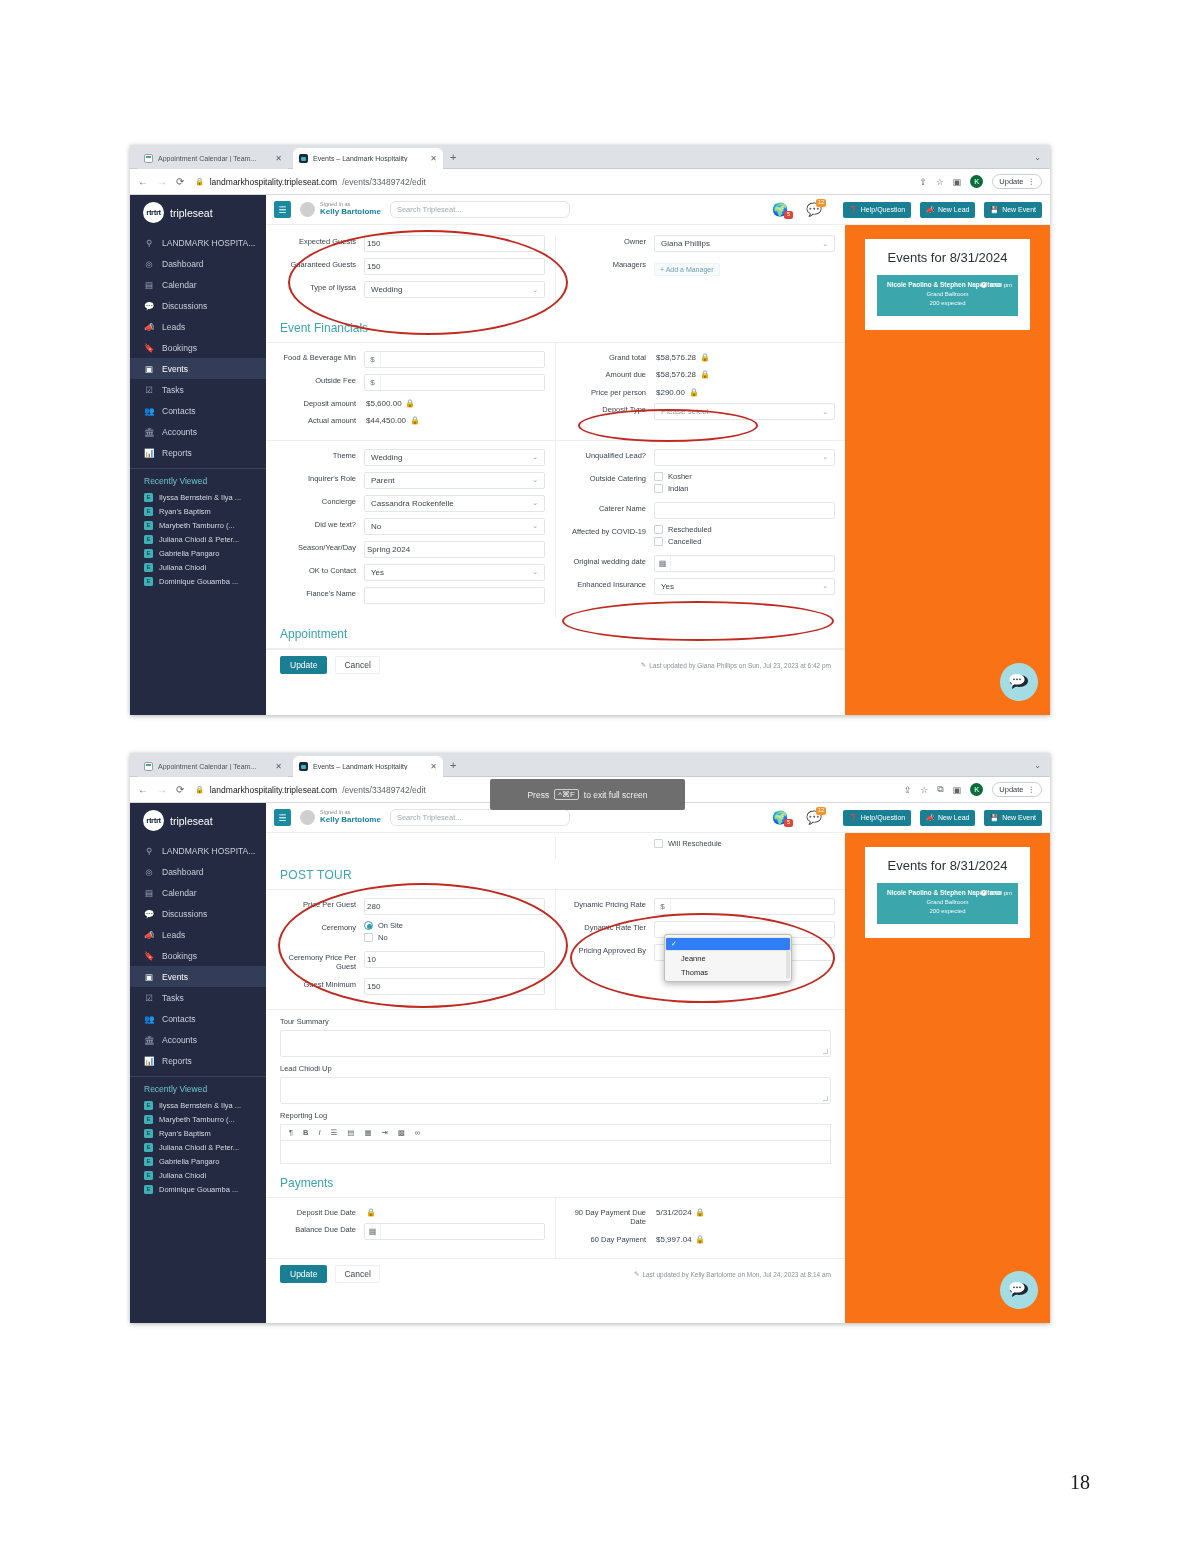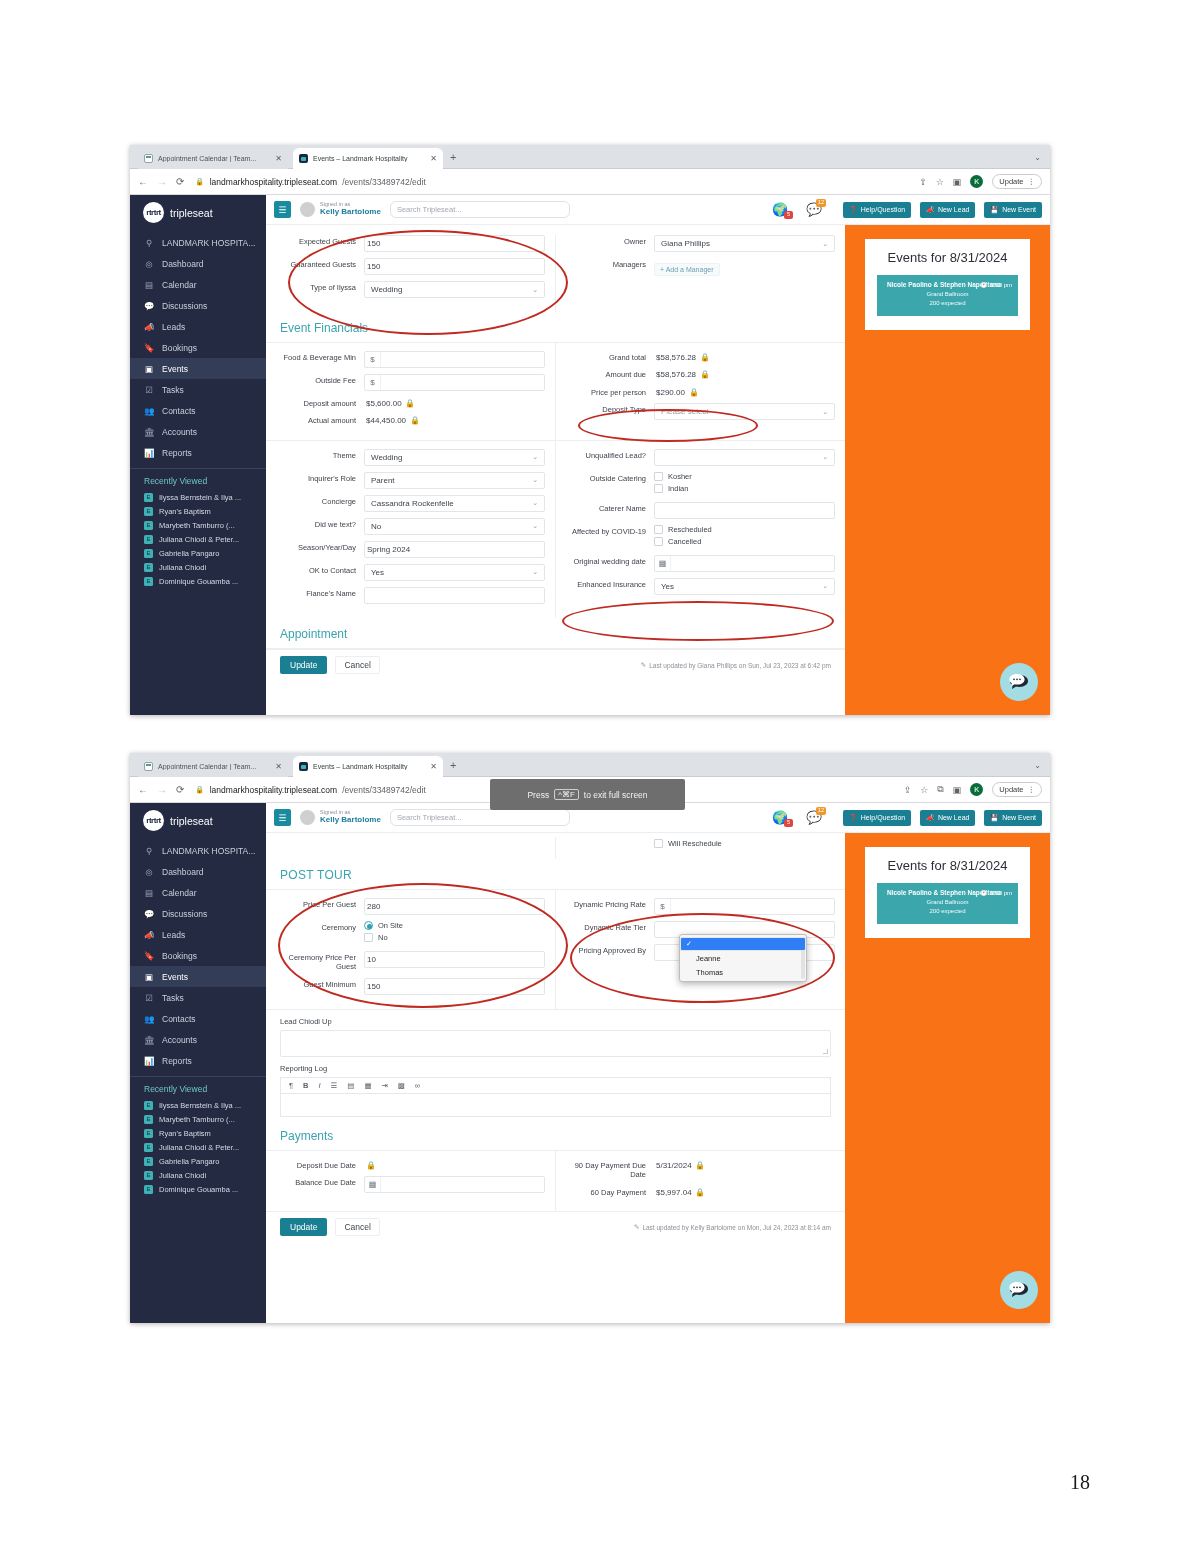--- a/index.html
+++ b/index.html
@@ -917,31 +917,35 @@
                     <div class="inp"></div>
                   </div>
               </div>
               <div class="frow">
                 <div class="flabel">Pricing Approved By</div>
                 <div class="fctl">
                     <div class="inp"></div>
                   </div>
               </div>
 
-              <div class="ddmenu" style="left:123px; top:44px;">
+              <div class="ddmenu" style="left:108px; top:44px;">
                 <div class="ddscroll"></div>
                 <div class="opt sel"></div>
                 <div class="opt">Jeanne</div>
                 <div class="opt">Thomas</div>
               </div>
             </div>
           </div>
 
           <div class="hr"></div>
 
+          <div class="wideblk" style="padding-top:7px">
+            <div class="wlabel">Tour Summary</div>
+            <div class="tarea"></div>
+          </div>
           <div class="wideblk" style="padding-top:7px">
             <div class="wlabel">Lead Chiodi Up</div>
             <div class="tarea"></div>
           </div>
           <div class="wideblk" style="padding-top:7px">
             <div class="wlabel">Reporting Log</div>
             <div class="rte-bar">
               <span>¶</span>
               <span style="font-weight:bold">B</span>
               <span style="font-style:italic">I</span>

